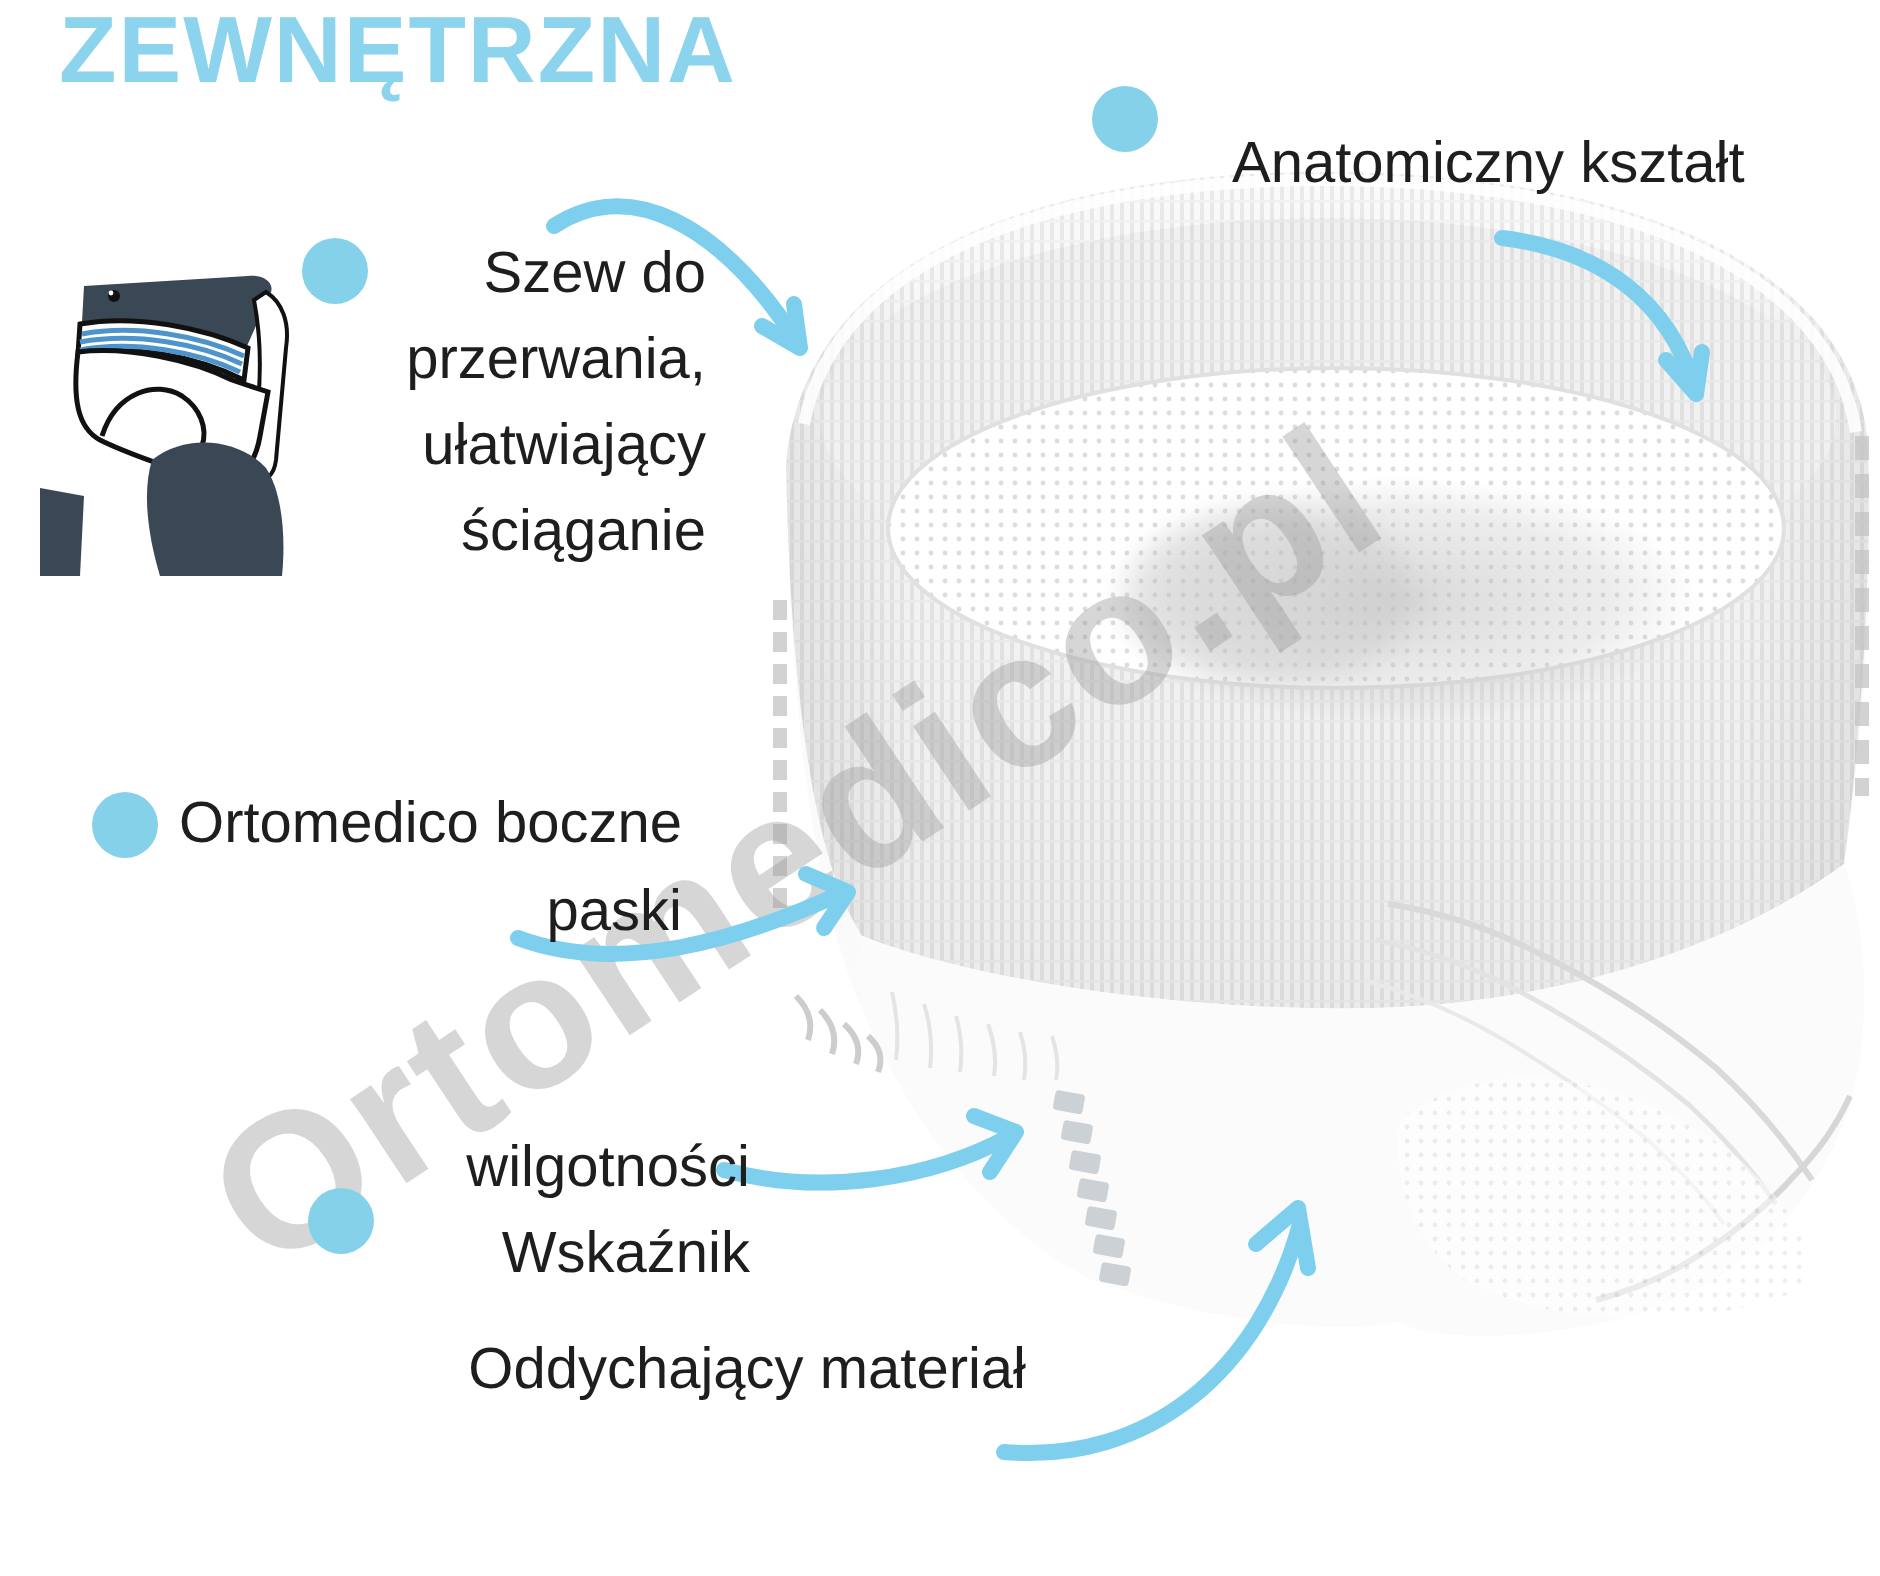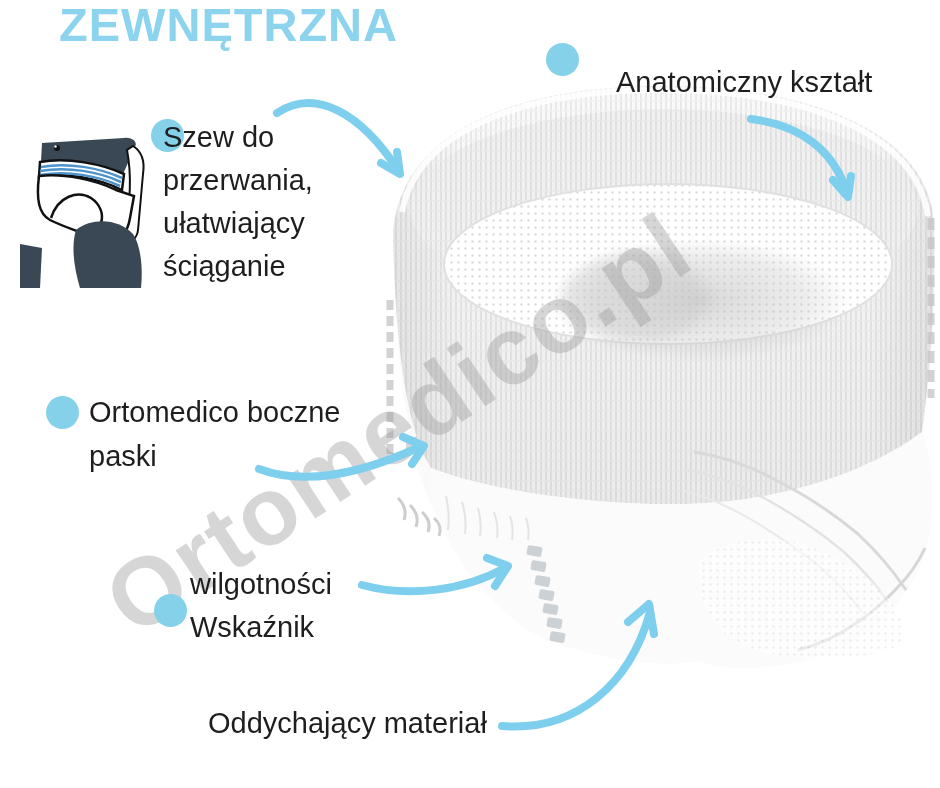--- a/index.html
+++ b/index.html
@@ -1,29 +1,29 @@
 <!DOCTYPE html>
 <html style="--c-accent: #7ECFEE; --c-title: #8CD3EE; --c-dot: #85D1E9; --c-text_dark: #1E1E1E; --c-watermark: #9B9B9B; --c-figure_dark: #3A4754; --c-stripe_blue: #4D94CC; --c-indicator_gray: #C8CDD2;"><head>
 <meta charset="utf-8">
 <style>
   html,body{margin:0;padding:0;background:#ffffff;}
   body{width:940px;height:788px;position:relative;overflow:hidden;
        font-family:"Liberation Sans","DejaVu Sans",sans-serif;}
   .abs{position:absolute;}
   
-  .title{left:0;top:2px;width:398px;text-align:right;z-index:5;
+  .title{left:0;top:2px;width:398px;text-align:center;z-index:5;
          font-weight:bold;font-size:47px;line-height:46px;letter-spacing:1px;
          color:var(--c-title,#8CD3EE);}
   
-  .lbl{z-index:5;color:var(--c-text_dark,#1e1e1e);font-size:29px;text-align:left;}
+  .lbl{z-index:5;color:var(--c-text_dark,#1e1e1e);font-size:29px;text-align:right;}
   .lbl-anatomical{left:616px;top:45px;width:300px;text-align:left;line-height:33px;margin-top:21px;}
   .lbl-seam{left:163px;top:116px;width:190px;line-height:43px;}
   .lbl-elastic{left:89px;top:390px;width:252px;line-height:44px;}
   .lbl-moisture{left:190px;top:563px;width:185px;line-height:43px;}
-  .lbl-breathable{left:208px;top:703px;width:305px;line-height:40px;}
+  .lbl-breathable{left:208px;top:665px;width:305px;line-height:40px;}
   
   .dot{width:33px;height:33px;border-radius:50%;z-index:5;
        background:var(--c-dot,#85D1E9);}
   .dot-anatomical{left:546px;top:43px;}
   .dot-seam{left:151px;top:119px;}
   .dot-elastic{left:46px;top:396px;}
   .dot-moisture{left:154px;top:594px;}
   
   .watermark{left:116px;top:556px;z-index:2;font-weight:bold;font-size:96px;
              letter-spacing:2px;color:var(--c-watermark,#9b9b9b);opacity:.40;

